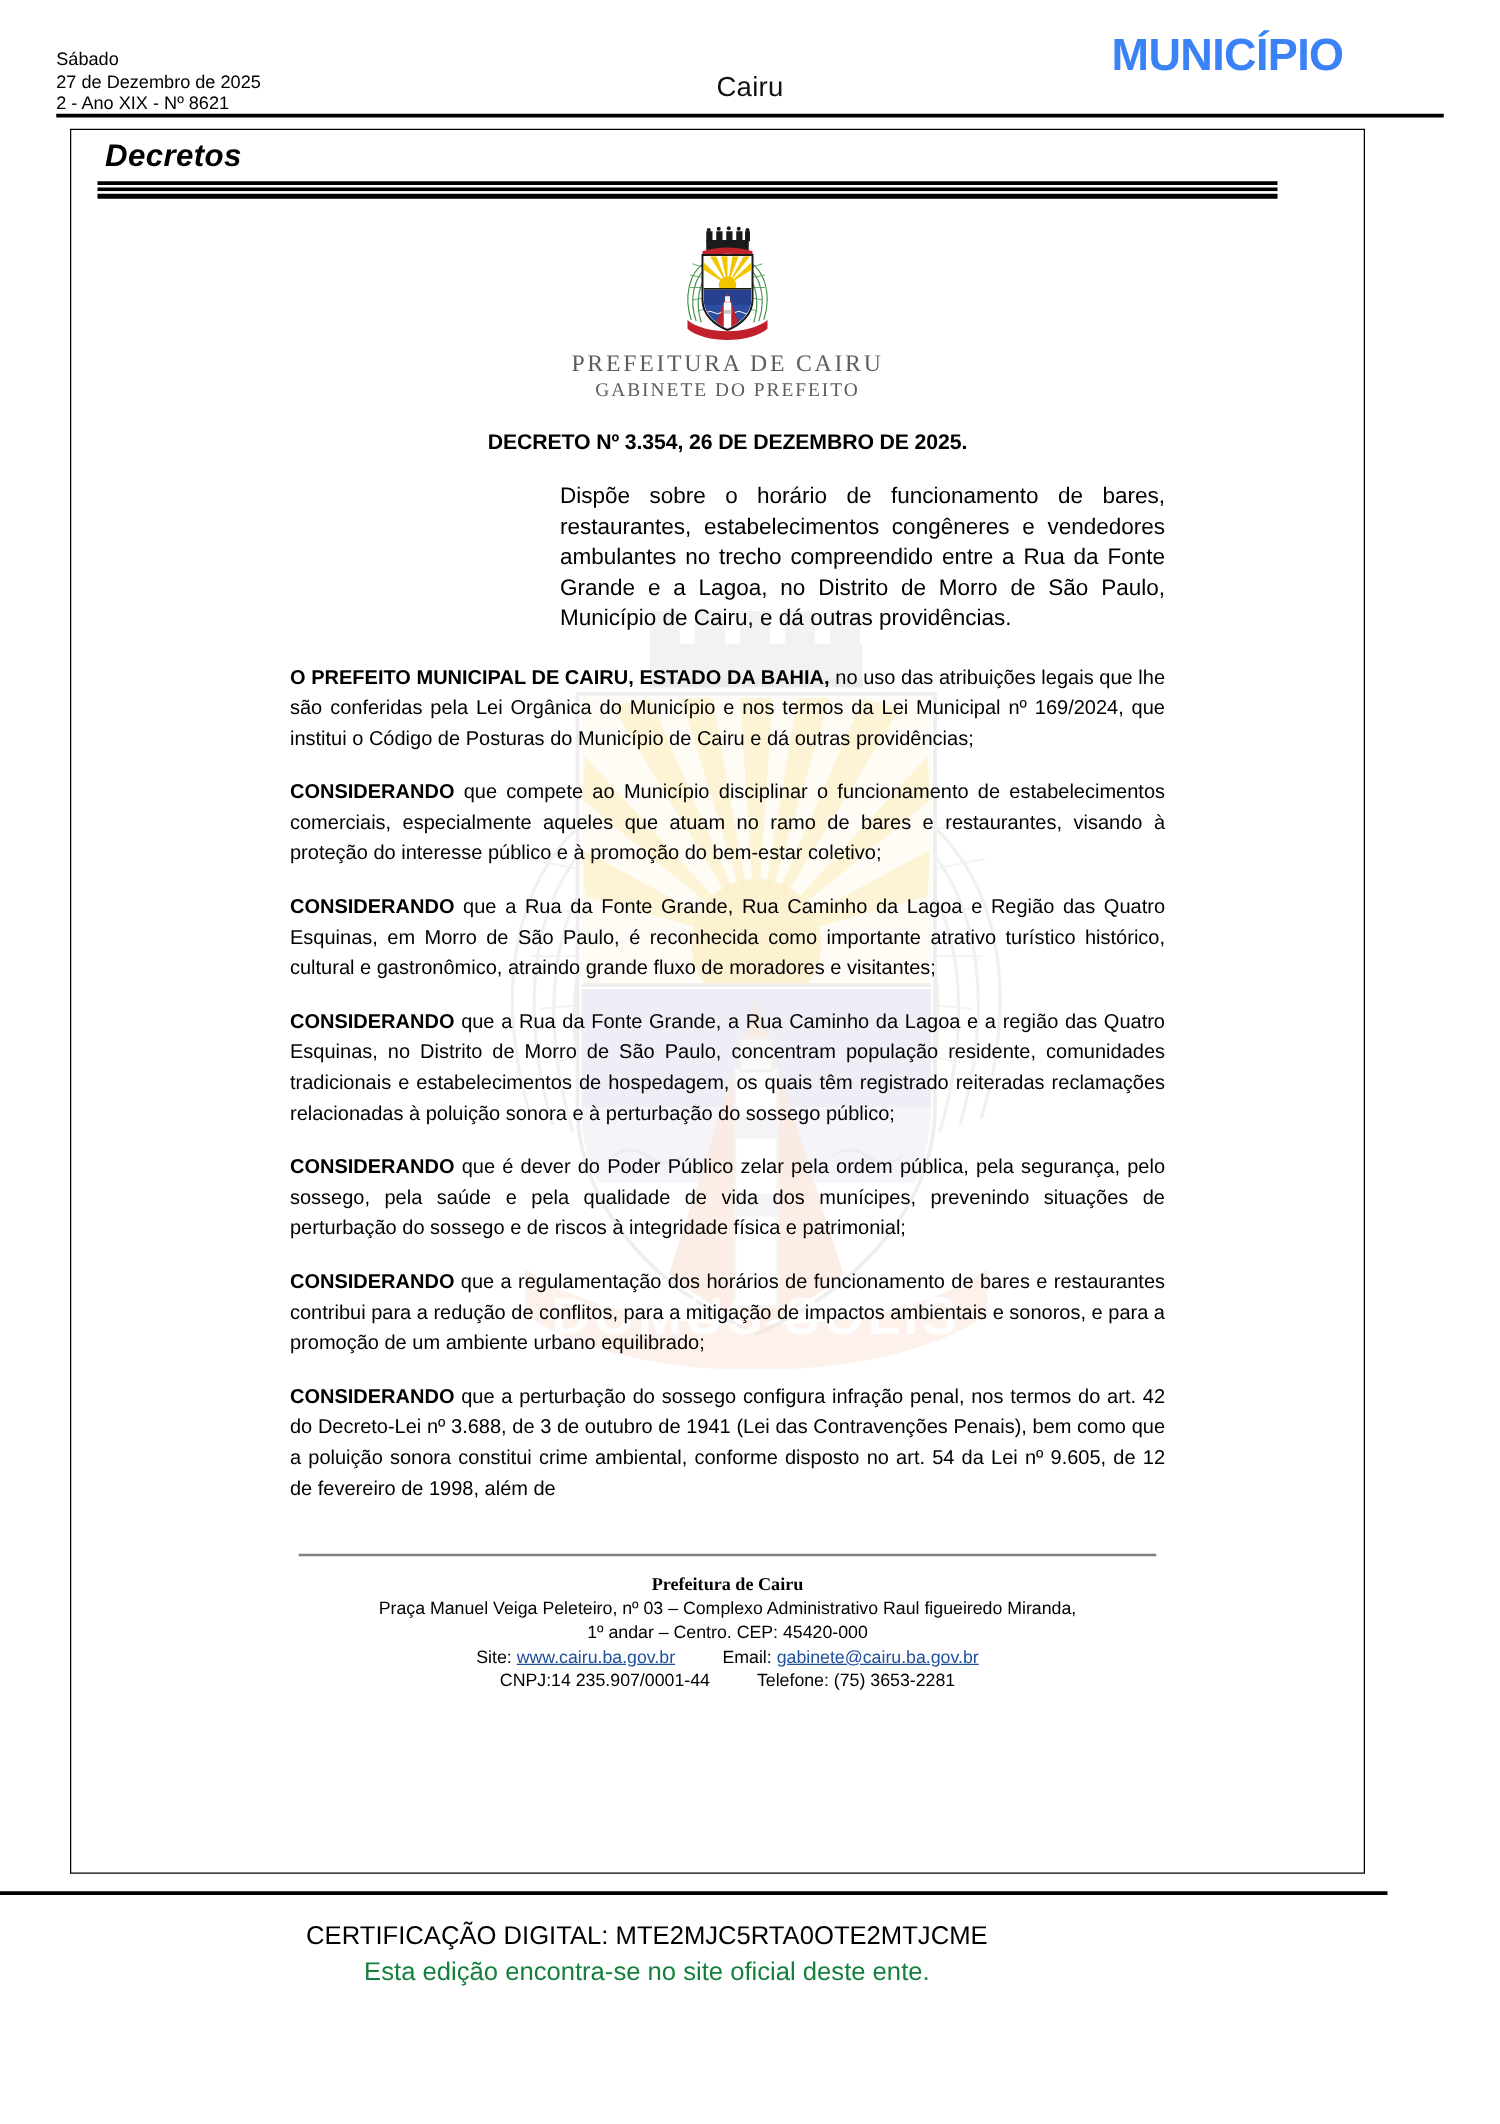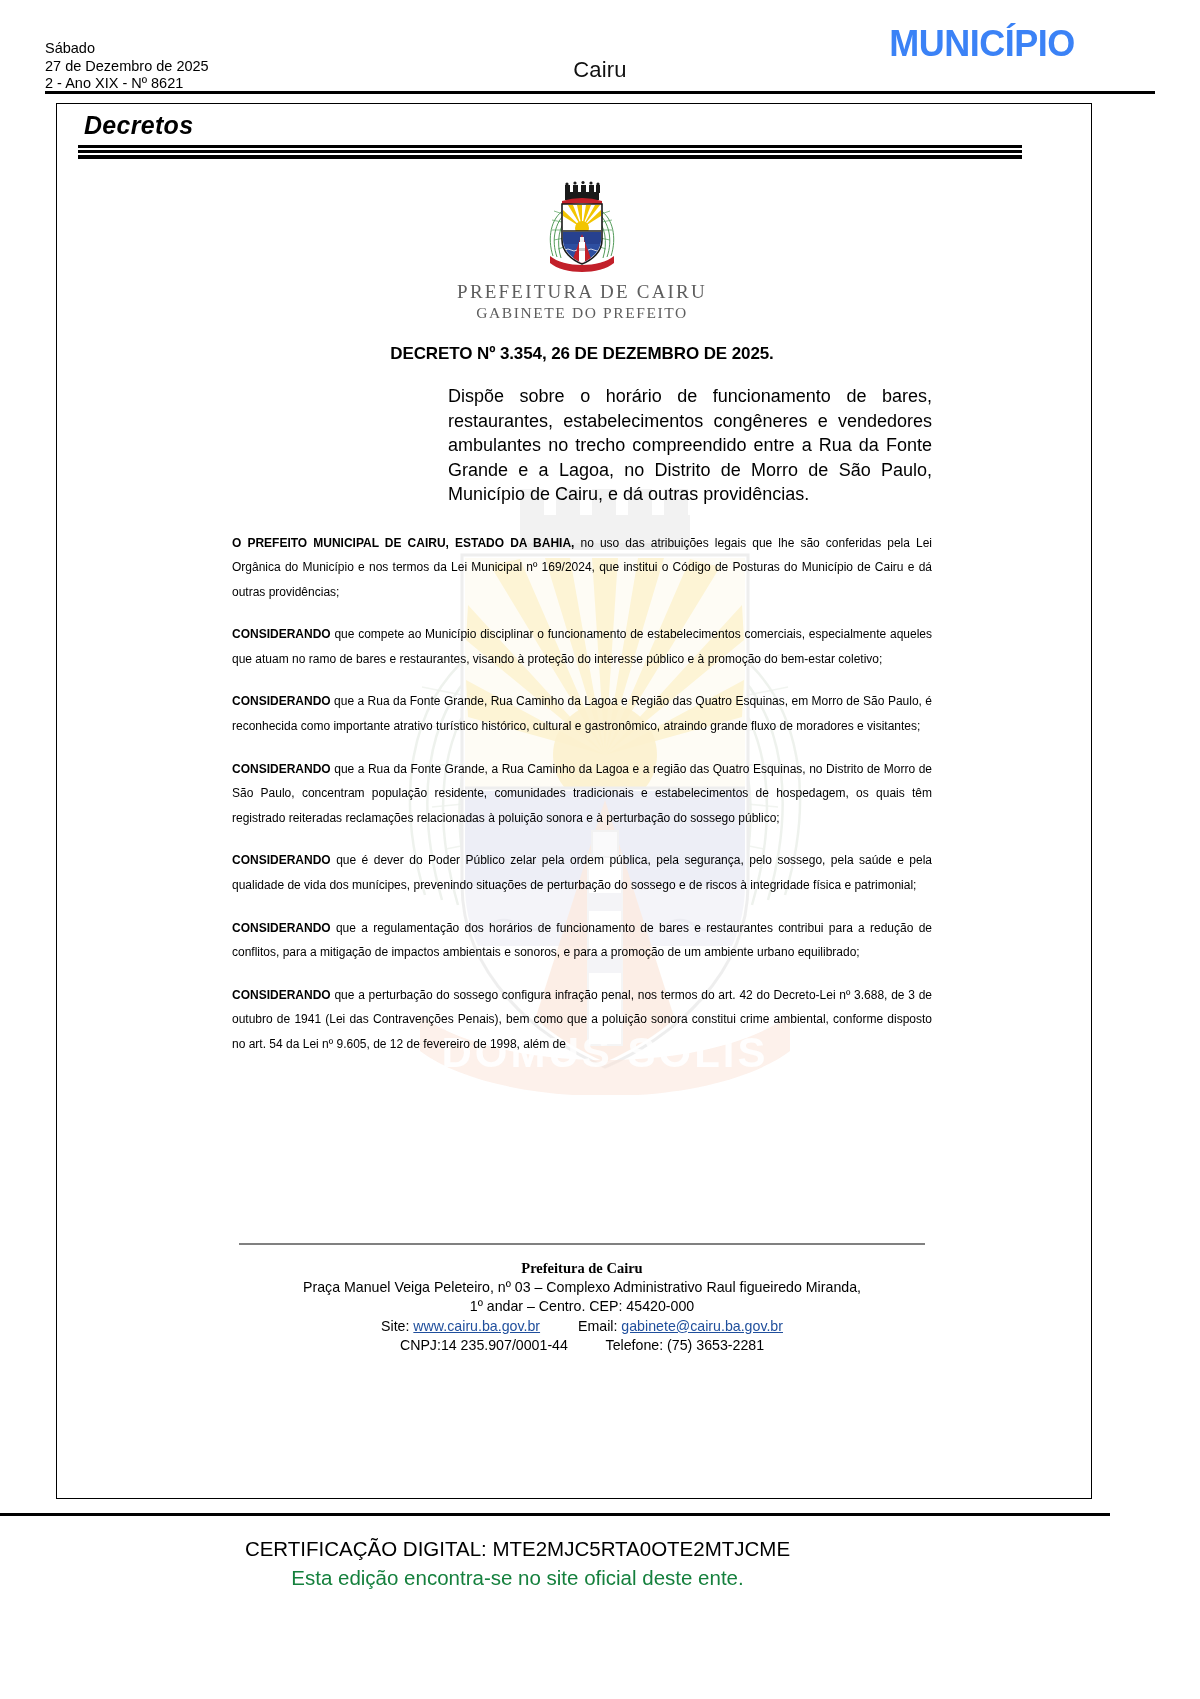--- a/index.html
+++ b/index.html
@@ -156,21 +156,21 @@
   }
   .ementa {
     margin-left: 216px;
     width: 484px;
     font-size: 18px;
     line-height: 24.5px;
     text-align: justify;
     text-justify: inter-word;
   }
   .body-para {
-    font-size: 12px;
+    font-size: 16px;
     line-height: 24.6px;
     text-align: justify;
     text-justify: inter-word;
     margin-top: 18px;
   }
   .body-para:first-of-type { margin-top: 0; }
   .body-para b { font-weight: bold; }
   #para-block { margin-top: 24px; }
 
   

